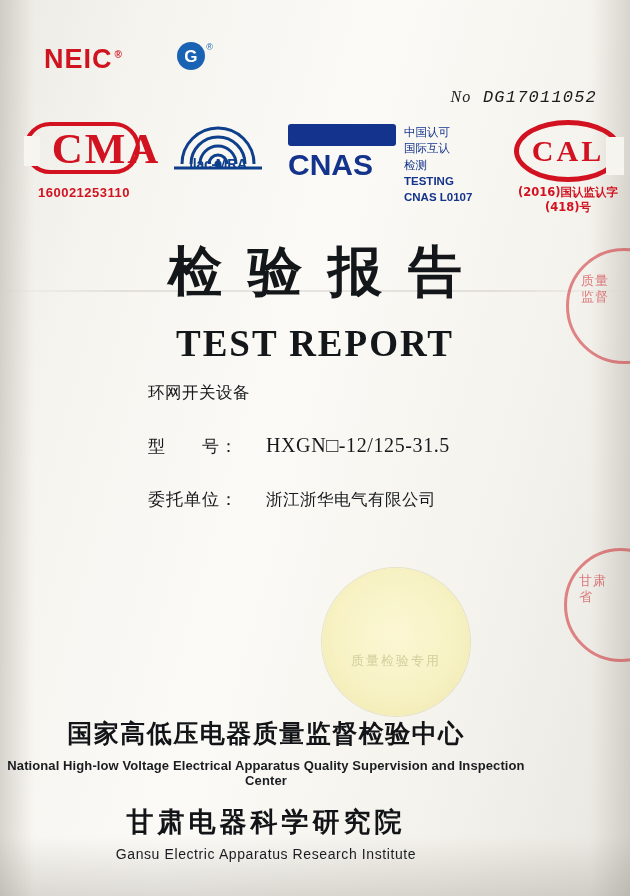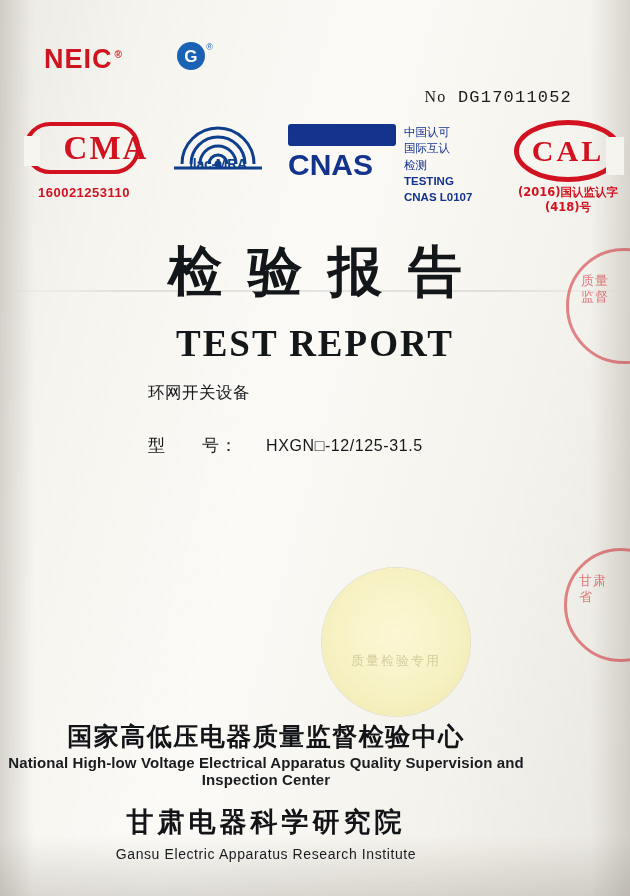--- a/index.html
+++ b/index.html
@@ -98,26 +98,27 @@
     position: absolute;
     right: 0; top: 0;
     font-size: 9px;
     color: #1a63b4;
     font-family: "Liberation Sans", sans-serif;
   }
 
   
   .report-no {
     position: absolute;
-    right: 58px;
+    right: 33px;
     top: 88px;
     font-family: "Liberation Mono", monospace;
     font-size: 17px;
     color: #1c1c1c;
     letter-spacing: 1.2px;
+    font-style: italic;
   }
   .report-no .no-label {
     font-family: "Liberation Serif", serif;
     font-size: 16px;
   }
 
   
   .cert-row {
     position: absolute;
     left: 16px;
@@ -135,21 +136,21 @@
     text-align: center;
   }
   .cma-shape {
     width: 116px;
     height: 52px;
     border: 4px solid #d21220;
     border-radius: 26px/26px;
     color: #d21220;
     font-family: "Liberation Serif", serif;
     font-weight: bold;
-    font-size: 33px;
+    font-size: 43px;
     letter-spacing: 2px;
     display: flex;
     align-items: center;
     justify-content: center;
     box-sizing: border-box;
     position: relative;
     padding-left: 48px;
   }
   .cma-shape::before {
     content: "";
@@ -323,22 +324,22 @@
     width: 118px;
     letter-spacing: 1px;
     white-space: pre;
   }
   .field-value {
     font-family: "DejaVu Sans", sans-serif;
     font-size: 16.5px;
     letter-spacing: 0.5px;
   }
   .field-value.mono {
-    font-family: Liberation Sans, sans-serif;
-    font-size: 16px;
+    font-family: Liberation Serif, serif;
+    font-size: 20px;
     letter-spacing: 0.6px;
   }
 
   
   .emboss {
     position: absolute;
     left: 322px;
     top: 568px;
     width: 148px;
     height: 148px;
@@ -401,24 +402,24 @@
   .org-cn {
     font-family: "DejaVu Sans", sans-serif;
     font-weight: bold;
     font-size: 25px;
     letter-spacing: 1.5px;
     color: #121417;
   }
   .org-en {
     font-family: "Liberation Sans", sans-serif;
     font-weight: bold;
-    font-size: 15px;
+    font-size: 13px;
     letter-spacing: 0.1px;
     color: #1a1c20;
-    margin-top: 1px;
+    margin-top: 8px;
   }
   .inst-cn {
     font-family: "DejaVu Sans", sans-serif;
     font-weight: bold;
     font-size: 27px;
     letter-spacing: 4px;
     color: #121417;
     margin-top: 16px;
   }
   .inst-en {
@@ -503,20 +504,24 @@
   <div class="title-en">TEST REPORT</div>
 
   <div class="fields">
     <div class="field-row">
       <span class="field-value">环网开关设备</span>
     </div>
     <div class="field-row">
       <span class="field-label">型　　号：</span>
       <span class="field-value mono">HXGN□-12/125-31.5</span>
     </div>
+    <div class="field-row">
+      <span class="field-label">委托单位：</span>
+      <span class="field-value">浙江浙华电气有限公司</span>
+    </div>
   </div>
 
   <div class="emboss">
     <div class="emboss-text">质量检验专用</div>
   </div>
 
   <div class="stamp stamp-1">
     <div class="stamp-txt">质量监督</div>
   </div>
   <div class="stamp stamp-2">

